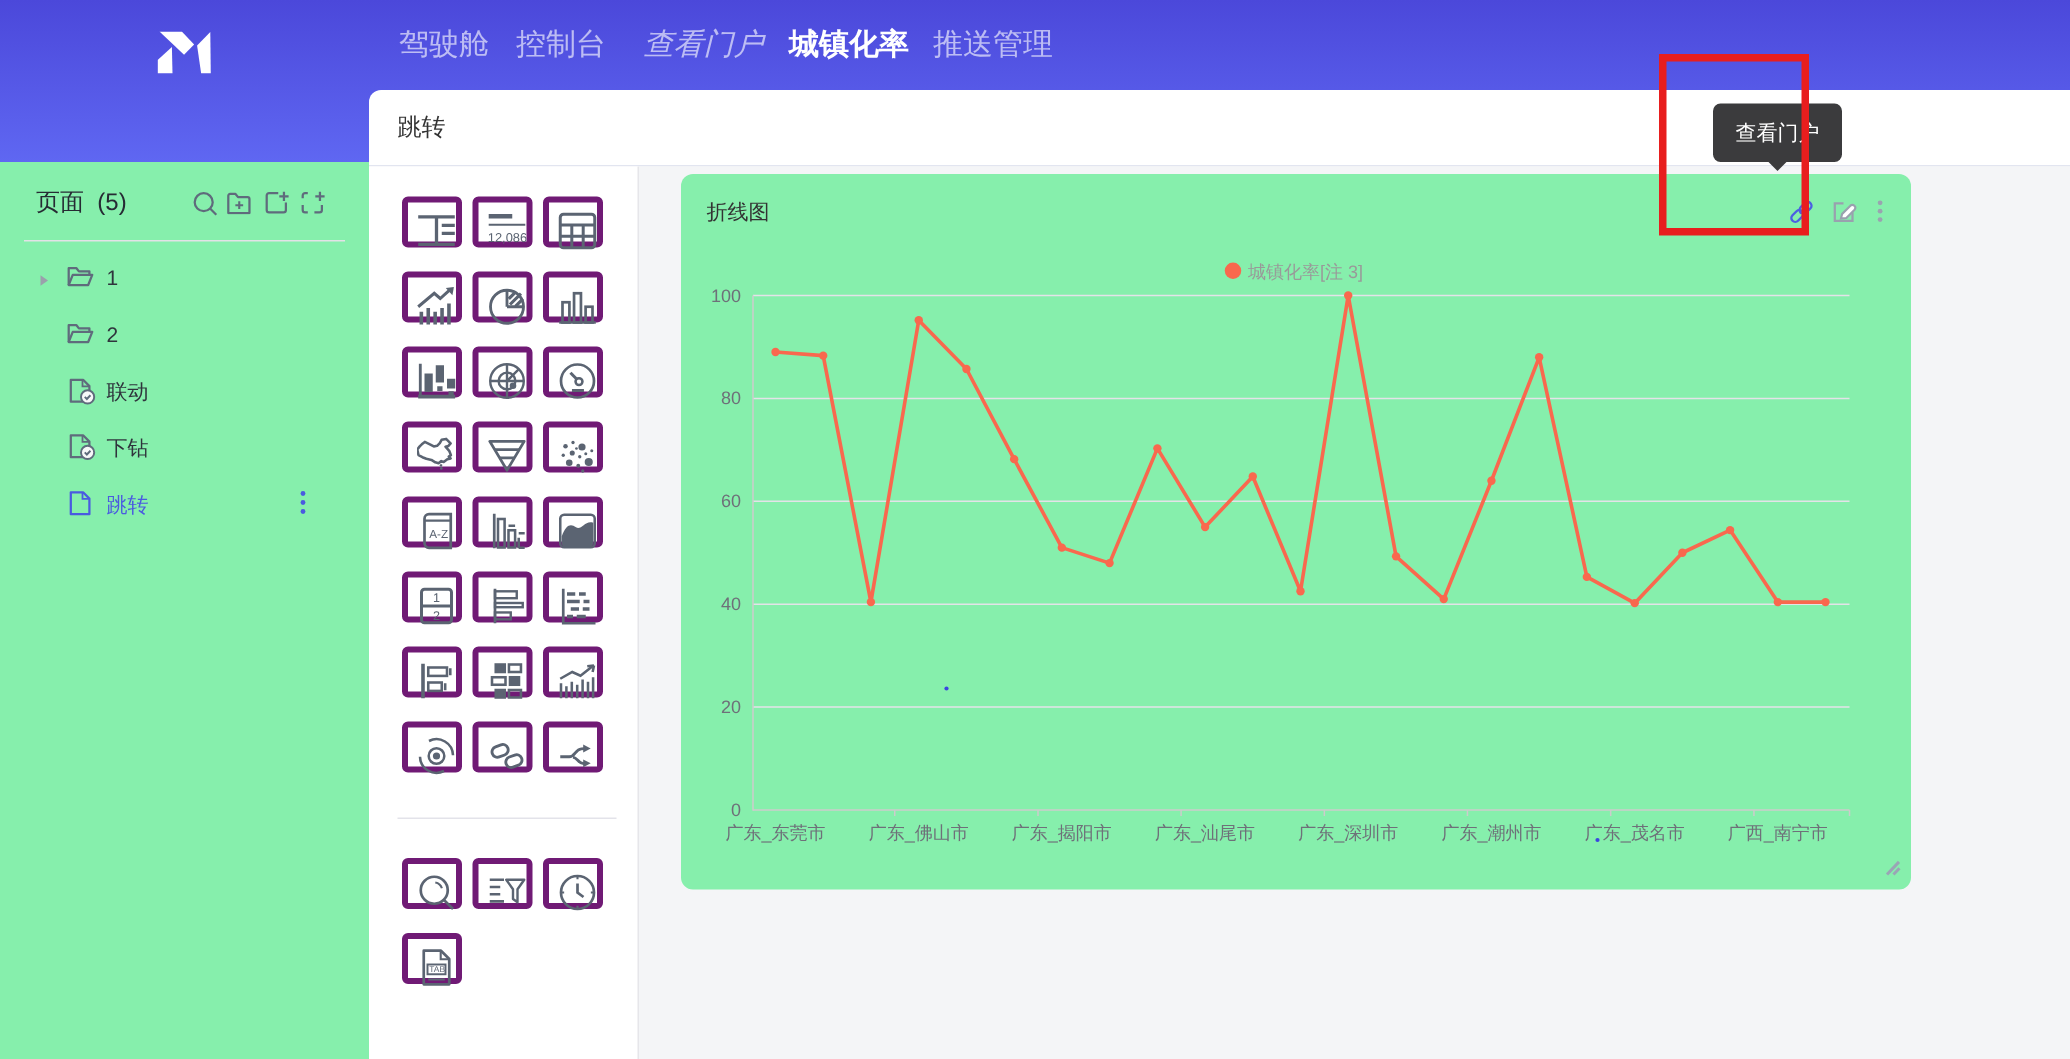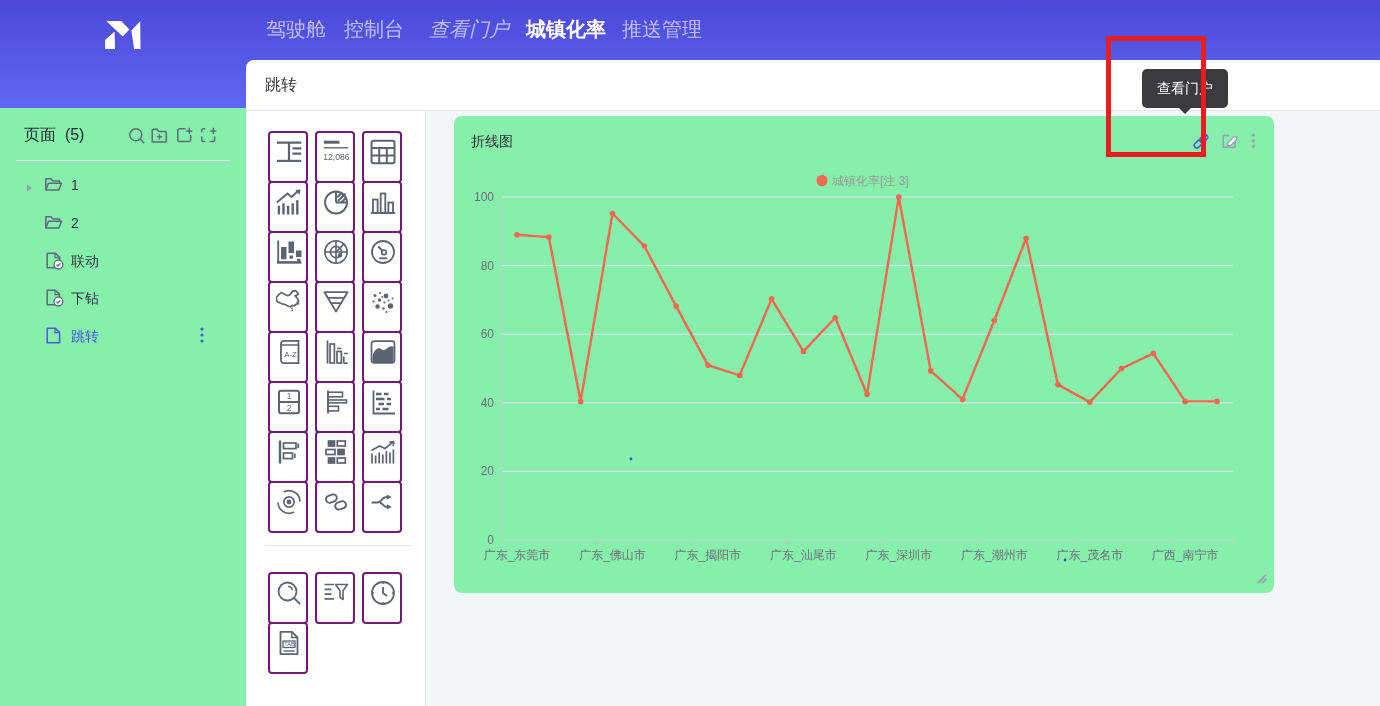--- a/index.html
+++ b/index.html
@@ -11,21 +11,21 @@
   #nav .it { position:absolute; top:16px; font-size:20px; color:rgba(255,255,255,0.62); }
   #hdr { left:246px; top:60px; width:1134px; height:51px; background:#fff; border-radius:8px 0 0 0; border-bottom:1px solid #e2e5f0; }
   #hdr .t { position:absolute; left:19px; top:15px; font-size:16px; color:#333; }
   #sidebar { left:0; top:108px; width:246px; height:598px; background:#86efac; }
   .trow { position:absolute; left:0; width:246px; height:26px; }
   .trow .car { position:absolute; left:24px; top:8px; }
   .trow .tic { position:absolute; left:44px; top:4px; }
   .trow .tl { position:absolute; left:71px; top:6px; font-size:14px; color:#2f343c; }
   #content { left:246px; top:111px; width:1134px; height:595px; background:#f4f5f7; }
   #palette { position:absolute; left:0; top:0; width:180px; height:595px; background:#fff; border-right:1px solid #e6e6ea; }
-  .pbtn { position:absolute; width:40px; height:52px; border:2px solid #701a75; border-radius:4px; background:#fff; }
+  .pbtn { position:absolute; width:40px; height:34px; border:4px solid #701a75; border-radius:4px; background:#fff; }
   #card { position:absolute; left:208px; top:5px; width:820px; height:477px; background:#86efac; border-radius:8px; }
   #card .title { position:absolute; left:17px; top:17px; font-size:14px; color:#333; }
   #tip { left:1142px; top:69px; width:86px; height:39px; background:#3b3b3d; border-radius:5px; color:#fff; font-size:14px; text-align:center; line-height:39px; z-index:20; }
   #tip:after { content:""; position:absolute; left:37px; top:39px; border:6px solid transparent; border-top-color:#3b3b3d; }
   #redbox { left:1106px; top:36px; width:100px; height:121px; border:5px solid #e81e1e; z-index:30; }
 </style>
 </head>
 <body>
   <div id="topband" class="abs"></div>
   <div id="logo" class="abs" style="left:0;top:0;width:246px;height:108px;">

